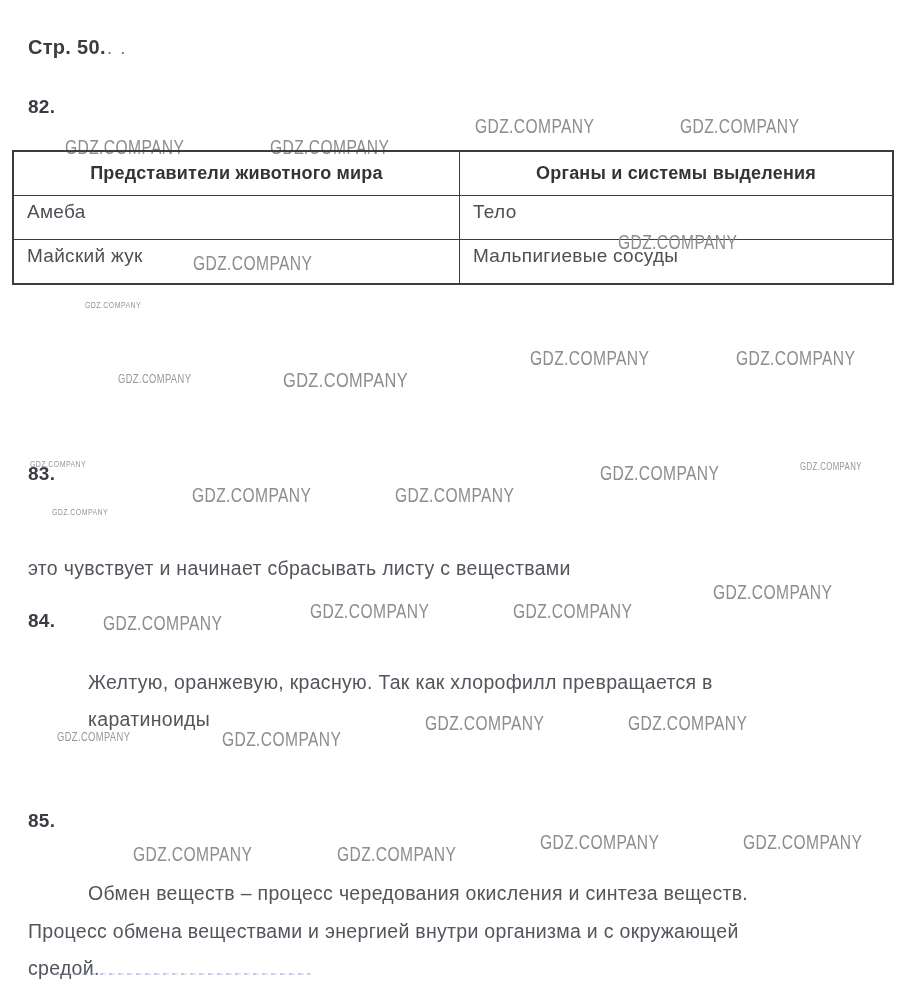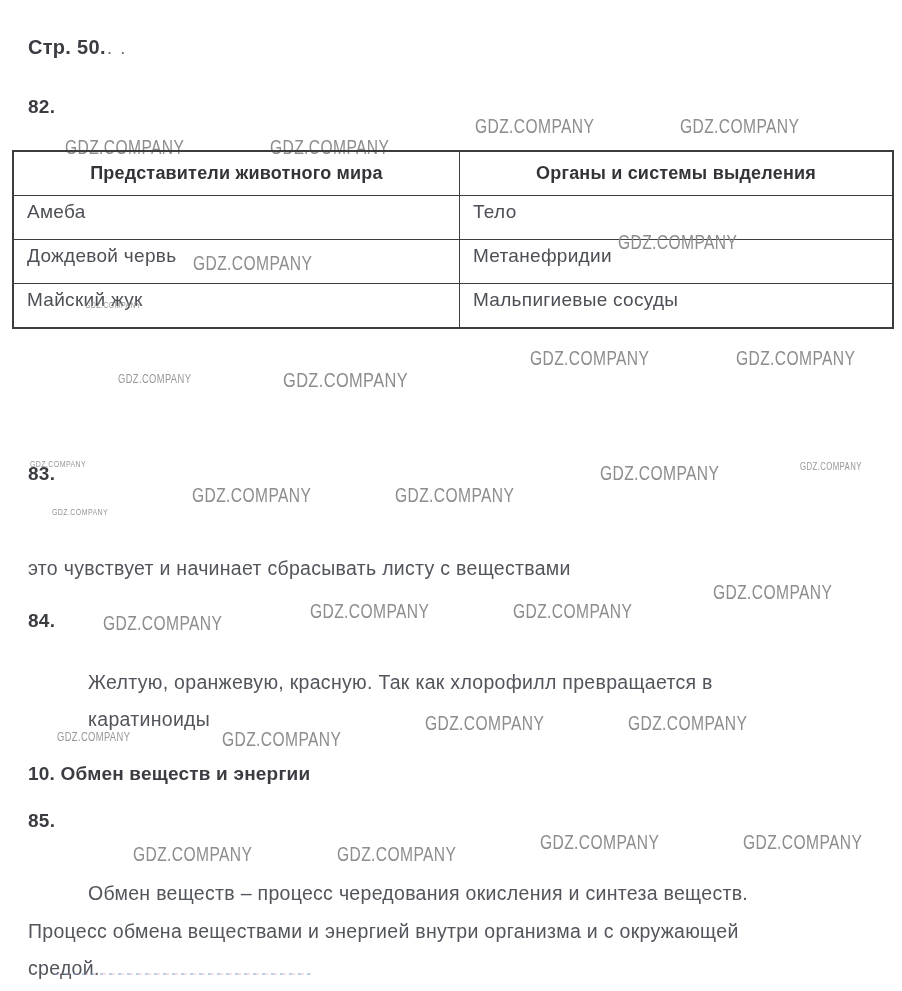--- a/index.html
+++ b/index.html
@@ -62,24 +62,20 @@
     <tbody>
       <tr>
         <th class="col-l">Представители животного мира</th>
         <th class="col-r">Органы и системы выделения</th>
       </tr>
       <tr>
         <td>Амеба</td>
         <td>Тело</td>
       </tr>
       <tr>
-        <td>Дождевой червь</td>
-        <td>Метанефридии</td>
-      </tr>
-      <tr>
         <td>Майский жук</td>
         <td>Мальпигиевые сосуды</td>
       </tr>
     </tbody>
   </table>
 
   <span class="wm" style="left:618px;top:231px;font-size:20px;">GDZ.COMPANY</span>
   <span class="wm" style="left:193px;top:252px;font-size:20px;">GDZ.COMPANY</span>
   <span class="wm sm" style="left:85px;top:300px;font-size:9px;">GDZ.COMPANY</span>
   <span class="wm" style="left:530px;top:347px;font-size:20px;">GDZ.COMPANY</span>
@@ -105,21 +101,20 @@
   <span class="wm" style="left:513px;top:600px;font-size:20px;">GDZ.COMPANY</span>
 
   <div class="bodyline" style="left:88px;top:671px;">Желтую, оранжевую, красную. Так как хлорофилл превращается в</div>
   <div class="bodyline" style="left:88px;top:708px;">каратиноиды</div>
 
   <span class="wm" style="left:425px;top:712px;font-size:20px;">GDZ.COMPANY</span>
   <span class="wm" style="left:628px;top:712px;font-size:20px;">GDZ.COMPANY</span>
   <span class="wm" style="left:222px;top:728px;font-size:20px;">GDZ.COMPANY</span>
   <span class="wm sm" style="left:57px;top:730px;font-size:12px;">GDZ.COMPANY</span>
 
-  <div class="h10">10. Обмен веществ и энергии</div>
 
   <div class="num" style="left:28px;top:810px;">85.</div>
   <span class="wm" style="left:133px;top:843px;font-size:20px;">GDZ.COMPANY</span>
   <span class="wm" style="left:337px;top:843px;font-size:20px;">GDZ.COMPANY</span>
   <span class="wm" style="left:540px;top:831px;font-size:20px;">GDZ.COMPANY</span>
   <span class="wm" style="left:743px;top:831px;font-size:20px;">GDZ.COMPANY</span>
 
   <div class="bodyline" style="left:88px;top:882px;text-align:center;">Обмен веществ – процесс чередования окисления и синтеза веществ.</div>
   <div class="bodyline" style="left:28px;top:920px;">Процесс обмена веществами и энергией внутри организма и с окружающей</div>
   <div class="bodyline" style="left:28px;top:957px;">средой.</div>

